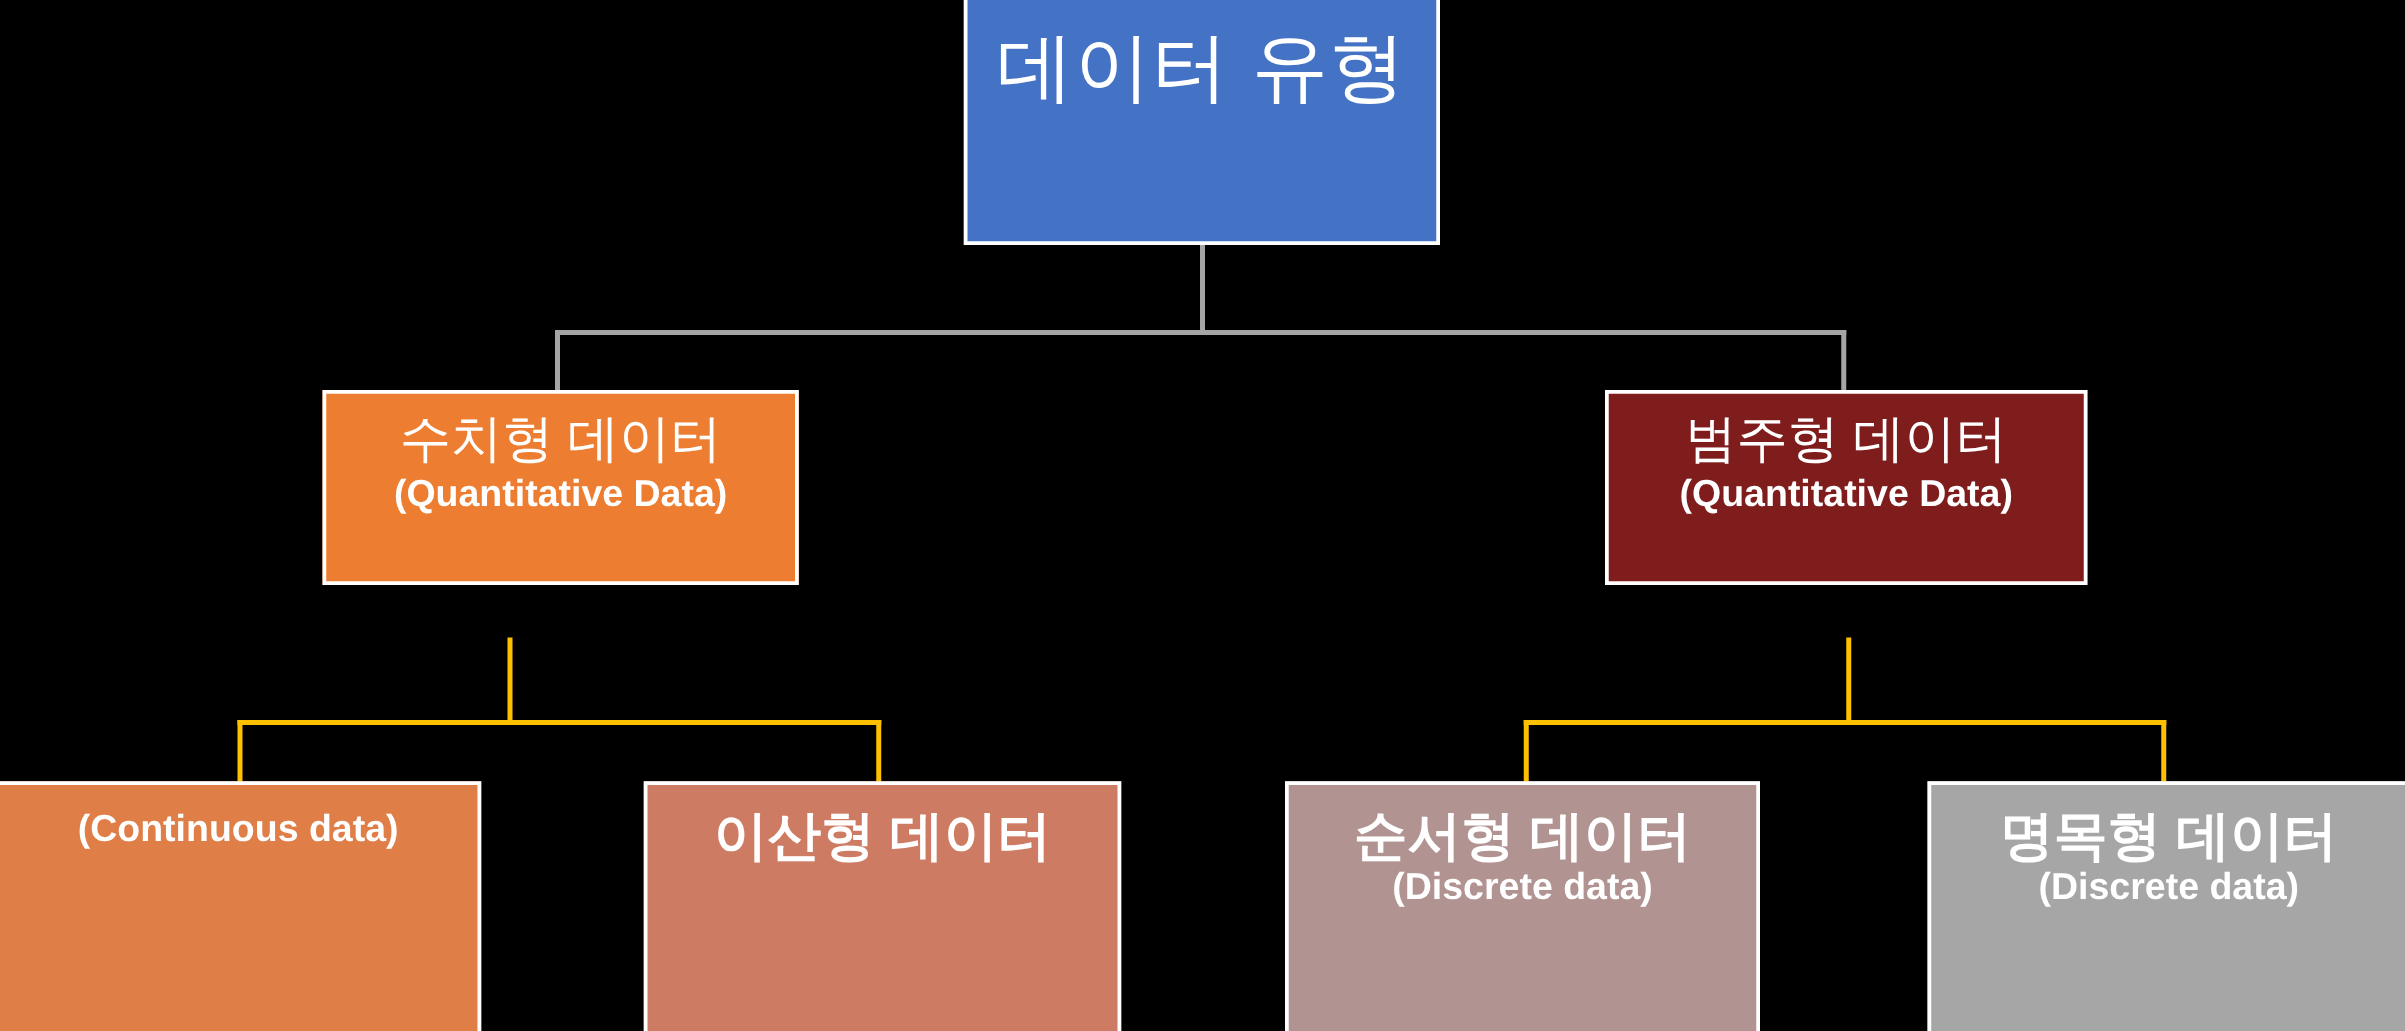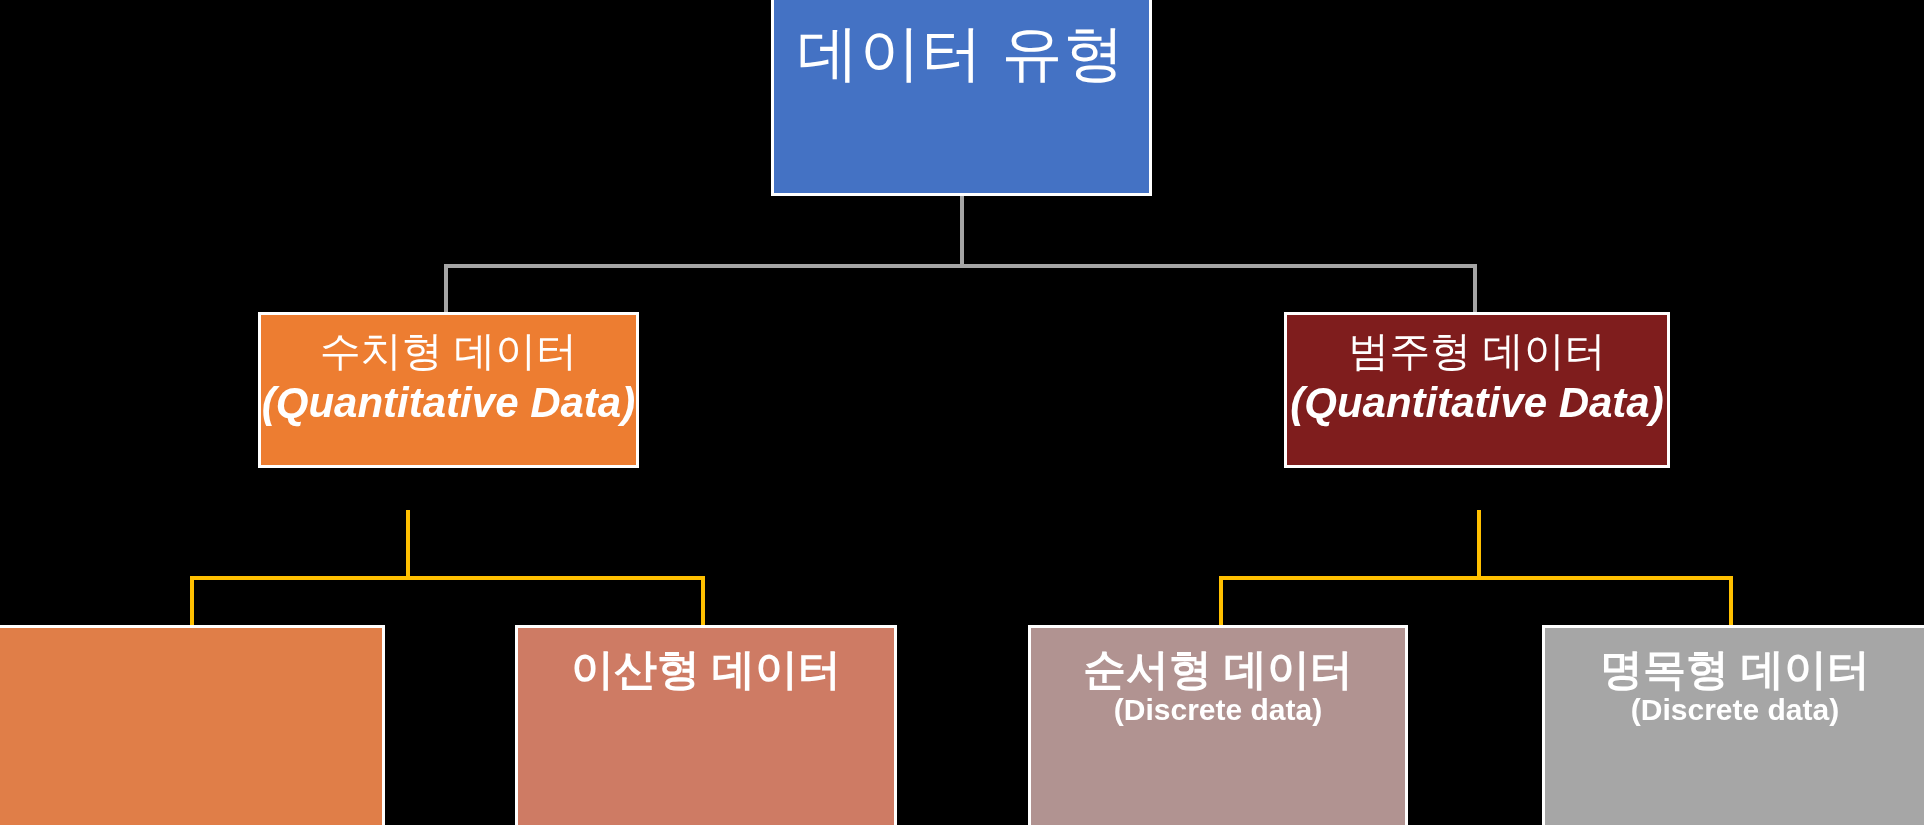--- a/index.html
+++ b/index.html
@@ -61,21 +61,21 @@
     font-weight: normal;
   }
 
   
   .node-l2 {
     top: 312px;
     height: 156px;
     padding-top: 14px;
   }
   .node-l2 .ko { font-size: 41px; font-weight: normal; }
-  .node-l2 .en { font-size: 42px; margin-top: 7px; font-style: italic; }
+  .node-l2 .en { font-size: 30px; margin-top: 7px; }
 
   .node-quant {
     left: 258px;
     width: 381px;
     background: #ED7D31;
   }
   .node-categ {
     left: 1284px;
     width: 386px;
     background: #7f1d1d;
@@ -155,20 +155,21 @@
     <span class="ko">수치형 데이터</span>
     <span class="en">(Quantitative Data)</span>
   </div>
 
   <div class="node node-l2 node-categ">
     <span class="ko">범주형 데이터</span>
     <span class="en">(Quantitative Data)</span>
   </div>
 
   <div class="node node-l3 node-continuous">
+    <span class="en">(Continuous data)</span>
   </div>
 
   <div class="node node-l3 node-discrete">
     <span class="ko">이산형 데이터</span>
   </div>
 
   <div class="node node-l3 node-ordinal">
     <span class="ko">순서형 데이터</span>
     <span class="en">(Discrete data)</span>
   </div>

